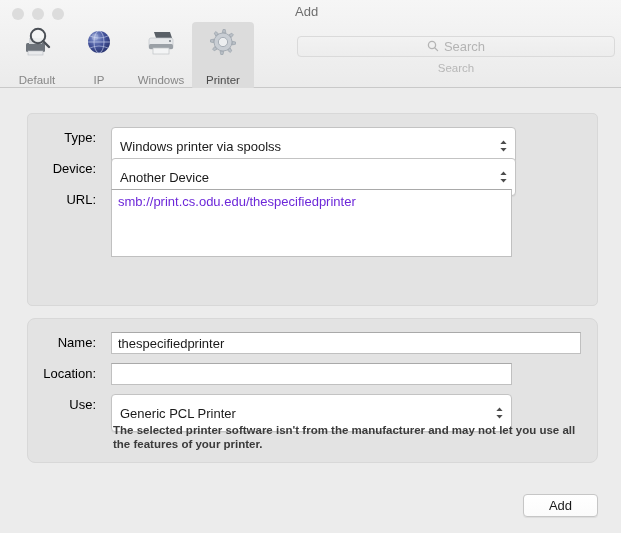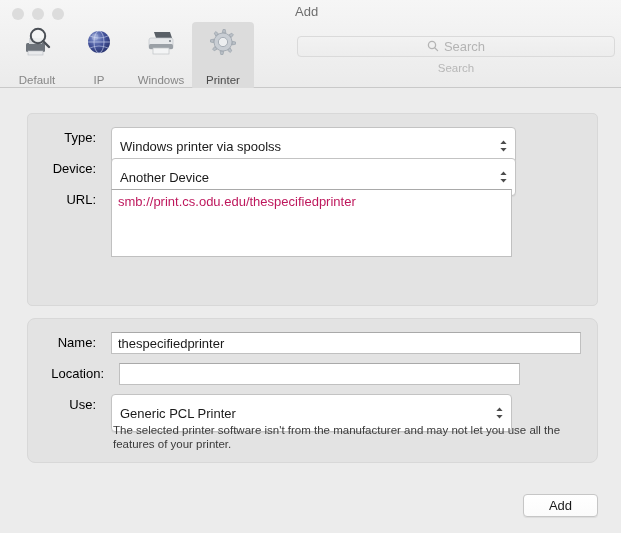--- a/index.html
+++ b/index.html
@@ -182,21 +182,21 @@
     cursor: text;
   }
 
   
   .textarea {
     background: #fff;
     border: 1px solid #c0c0c0;
     border-top-color: #a9a9a9;
     box-sizing: border-box;
     font-size: 13px;
-    color: #be185d;
+    color: #6d28d9;
     padding: 4px 6px;
     cursor: text;
     overflow: hidden;
     word-break: break-all;
     line-height: 16px;
   }
 
   .hint {
     position: absolute;
     font-size: 11.5px;
@@ -360,37 +360,37 @@
 
   </div>
 
   <div class="panel" id="panel-bottom">
 
     <div class="row" style="left:0; top:13px;">
       <div class="field-label">Name:</div>
       <div class="textfield" style="width:470px;">thespecifiedprinter</div>
     </div>
 
-    <div class="row" style="left:8px; top:44px;">
+    <div class="row" style="left:0; top:44px;">
       <div class="field-label">Location:</div>
       <div class="textfield" style="width:401px;"></div>
     </div>
 
     <div class="row" style="left:0; top:75px;">
       <div class="field-label">Use:</div>
       <div class="popup" style="width:401px;">
         <span class="popup-value">Generic PCL Printer</span>
         <span class="stepper">
           <svg width="9" height="15" viewBox="0 0 9 15">
             <path d="M4.5 2 L7.6 5.6 L1.4 5.6 Z" fill="#4c4c4c"></path>
             <path d="M4.5 13 L7.6 9.4 L1.4 9.4 Z" fill="#4c4c4c"></path>
           </svg>
         </span>
       </div>
     </div>
 
-    <div class="hint" style="left:85px; top:104px;">The selected printer software isn't from the manufacturer and may not let you use all the features of your printer.</div>
+    <div class="hint" style="left:85px; top:104px;font-weight:bold;">The selected printer software isn't from the manufacturer and may not let you use all the features of your printer.</div>
 
   </div>
 
   <div class="add-button">Add</div>
 
 </div>
 
 </body></html>

